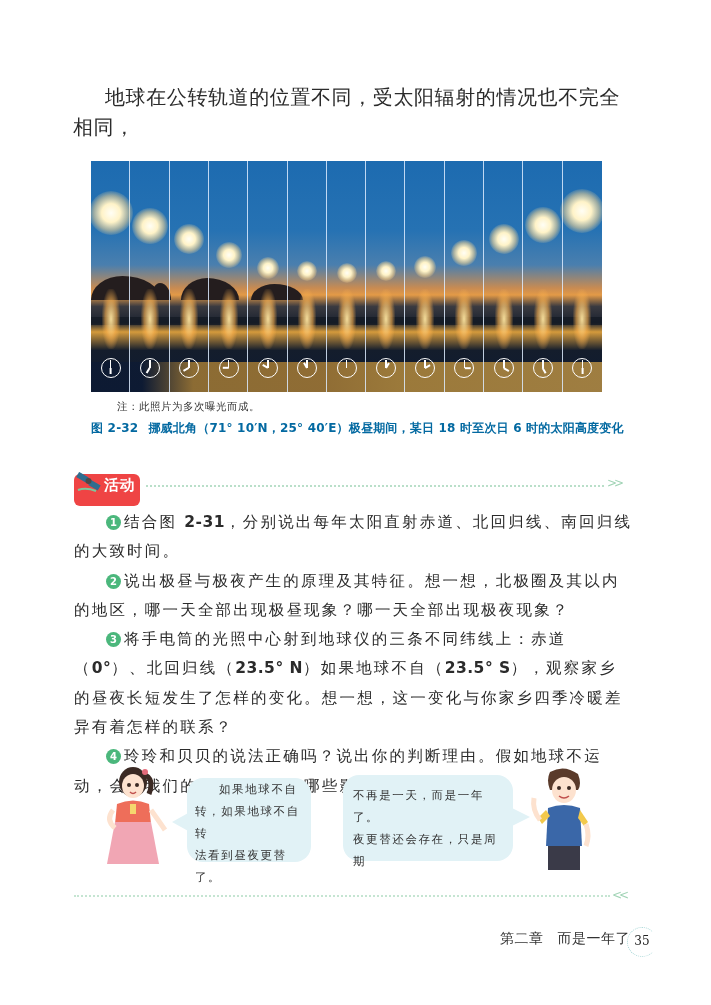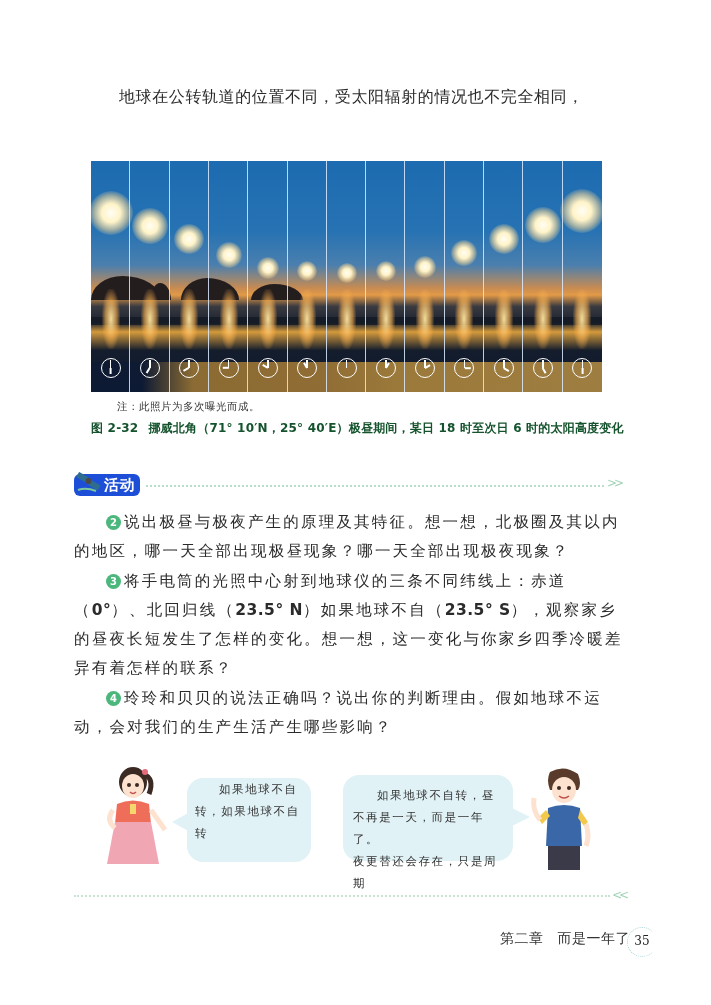--- a/index.html
+++ b/index.html
@@ -1,40 +1,40 @@
 <!DOCTYPE html>
 <html><head>
   <meta charset="utf-8">
   <style>
     html, body { margin: 0; padding: 0; }
     body {
       width: 711px; height: 1005px; background: #ffffff; position: relative; overflow: hidden;
       font-family: "DejaVu Serif", "Liberation Serif", serif; color: #2b2b2b;
     }
-    .intro { position: absolute; left: 87px; top: 82px; width: 560px; font-size: 16px; line-height: 30px; letter-spacing: 0.6px; }
+    .intro { position: absolute; left: 73px; top: 82px; width: 560px; font-size: 20px; line-height: 30px; letter-spacing: 0.6px; }
     .intro p { margin: 0; }
     .intro .indent { text-indent: 32px; }
 
     .photo { position: absolute; left: 91px; top: 161px; width: 511px; height: 231px; overflow: hidden;
       background: linear-gradient(to bottom, #1d6bb0 0%, #2672b3 30%, #4a7fae 45%, #c88b52 55%, #e39a47 58%, #3a3a40 63%, #1b2230 70%, #d49a3c 74%, #141d2c 82%, #0d1a33 100%); }
     .panel { position: absolute; top: 0; height: 231px; border-right: 1px solid rgba(220,235,255,0.85); box-sizing: border-box; }
     .mountain { position: absolute; background: #241d1e; border-radius: 45% 55% 0 0 / 100% 100% 0 0; }
     .glow { position: absolute; border-radius: 50%; background: radial-gradient(circle, #fffef5 0%, #fff3c8 30%, rgba(255,220,150,0.55) 55%, rgba(255,200,120,0) 75%); }
     .reflect { position: absolute; width: 18px; height: 60px; background: radial-gradient(ellipse at center, rgba(255,230,160,0.95) 0%, rgba(255,180,80,0.6) 45%, rgba(255,160,60,0) 75%); }
     .sand { position: absolute; left: 0; bottom: 0; width: 100%; height: 30px; background: linear-gradient(to right, #0d1a33 0%, #0d1a33 10%, #a27a34 20%, #a67b35 45%, #b48a3c 60%, #b88f44 100%); opacity: 0.85; }
     .clock { position: absolute; width: 20px; height: 20px; border: 1.6px solid #fff; border-radius: 50%; box-sizing: border-box; }
     .hand { position: absolute; left: 50%; top: 50%; width: 1.6px; height: 8px; background: #fff; transform-origin: 50% 100%; margin-left: -0.8px; margin-top: -8px; }
     .hand.min { height: 8px; }
 
     .note { position: absolute; left: 117px; top: 400px; font-size: 10.5px; color: #333; letter-spacing: 0.5px; }
-    .caption { position: absolute; left: 91px; top: 420px; font-size: 12px; font-family: "DejaVu Sans", "Liberation Sans", sans-serif; color: #14532d; letter-spacing: 0.2px; font-weight: bold; }
+    .caption { position: absolute; left: 91px; top: 420px; font-size: 12px; font-family: "DejaVu Sans", "Liberation Sans", sans-serif; color: #0369a1; letter-spacing: 0.2px; font-weight: bold; }
     .caption .fig { margin-right: 10px; }
 
     .activity-header { position: absolute; left: 74px; top: 474px; width: 550px; height: 24px; }
-    .badge { position: absolute; left: 0; top: 0; width: 66px; height: 22px; background: #1d4ed8; border-radius: 6px; }
+    .badge { position: absolute; left: 0; top: 0; width: 66px; height: 32px; background: #ef4444; border-radius: 6px; }
     .badge-text { position: absolute; left: 30px; top: 2px; font-size: 15px; font-weight: bold; color: #fff; font-family: "DejaVu Sans", "Liberation Sans", sans-serif; letter-spacing: 0.5px; }
     .satellite { position: absolute; left: 2px; top: -2px; width: 28px; height: 22px; }
     .dotline { position: absolute; left: 72px; top: 11px; width: 458px; border-top: 2px dotted #b9dfc9; }
     .chev { position: absolute; font-size: 12px; color: #9fd3b4; font-family: "DejaVu Sans", sans-serif; letter-spacing: -3px; }
 
     .items { position: absolute; left: 74px; top: 508px; width: 560px; font-size: 15.5px; line-height: 29.3px; letter-spacing: 2.2px; }
     .items p { margin: 0; text-indent: 32px; }
     .num { display: inline-block; width: 15px; height: 15px; border-radius: 50%; background: #4bb77c; color: #fff; font-size: 10px; line-height: 15px; text-align: center; text-indent: 0; letter-spacing: 0; font-family: "DejaVu Sans", sans-serif; font-weight: bold; margin-right: 3px; vertical-align: 1px; }
     .bold { font-weight: bold; font-family: "DejaVu Sans", "Liberation Sans", sans-serif; letter-spacing: 0.5px; }
 
@@ -172,20 +172,21 @@
       <circle cx="12.5" cy="9" r="3" fill="#4a4a4a"></circle>
       <path d="M2 18 Q10 15 20 19" stroke="#7ec79c" stroke-width="2" fill="none"></path>
     </svg>
     <span class="badge-text">活动</span>
   </div>
   <div class="dotline"></div>
   <span class="chev" style="left:533px;top:2px;">&gt;&gt;</span>
 </div>
 
 <div class="items">
+  <p><span class="num">1</span><span>结合图 </span><span class="bold">2-31</span><span>，分别说出每年太阳直射赤道、北回归线、南回归线的大致时间。</span></p>
   <p><span class="num">2</span><span>说出极昼与极夜产生的原理及其特征。想一想，北极圈及其以内的地区，哪一天全部出现极昼现象？哪一天全部出现极夜现象？</span></p>
   <p><span class="num">3</span><span>将手电筒的光照中心射到地球仪的三条不同纬线上：赤道（</span><span class="bold">0°</span><span>）、北回归线（</span><span class="bold">23.5° N</span><span>）如果地球不自（</span><span class="bold">23.5° S</span><span>），观察家乡的昼夜长短发生了怎样的变化。想一想，这一变化与你家乡四季冷暖差异有着怎样的联系？</span></p>
   <p><span class="num">4</span><span>玲玲和贝贝的说法正确吗？说出你的判断理由。假如地球不运动，会对我们的生产生活产生哪些影响？</span></p>
 </div>
 
 <svg style="position:absolute;left:103px;top:764px;width:66px;height:104px;" viewBox="0 0 66 104">
   <ellipse cx="30" cy="18" rx="14" ry="15" fill="#3b2a24"></ellipse>
   <path d="M40 10 Q52 14 46 30" stroke="#3b2a24" stroke-width="5" fill="none"></path>
   <circle cx="42" cy="8" r="3" fill="#e46b7a"></circle>
   <ellipse cx="30" cy="22" rx="11" ry="12" fill="#fde2cf"></ellipse>
@@ -196,24 +197,24 @@
   <rect x="27" y="40" width="6" height="10" fill="#f5d76e"></rect>
   <path d="M12 58 L48 58 L56 100 L4 100 Z" fill="#f1a6b4"></path>
   <path d="M10 46 Q2 56 12 64" stroke="#fde2cf" stroke-width="5" fill="none"></path>
   <path d="M48 46 Q58 60 62 66" stroke="#fde2cf" stroke-width="5" fill="none"></path>
 </svg>
 
 <div class="tail-left"></div>
 <div class="bubble bubble-left">
   <p style="text-indent:24px;">如果地球不自</p>
   <p>转，如果地球不自转</p>
+  <p>法看到昼夜更替了。</p>
 </div>
 
 <div class="bubble bubble-right">
-  <p style="text-indent:24px;">如果地球不自转，昼</p>
   <p>不再是一天，而是一年了。</p>
   <p>夜更替还会存在，只是周期</p>
 </div>
 <div class="tail-right"></div>
 
 <svg style="position:absolute;left:528px;top:766px;width:70px;height:104px;" viewBox="0 0 70 104">
   <path d="M22 6 Q36 -2 50 8 Q54 18 50 24 L22 24 Q18 14 22 6 Z" fill="#5a3a2a"></path>
   <ellipse cx="36" cy="24" rx="12" ry="13" fill="#fde2cf"></ellipse>
   <circle cx="31" cy="22" r="2" fill="#3b2a24"></circle>
   <circle cx="41" cy="22" r="2" fill="#3b2a24"></circle>

